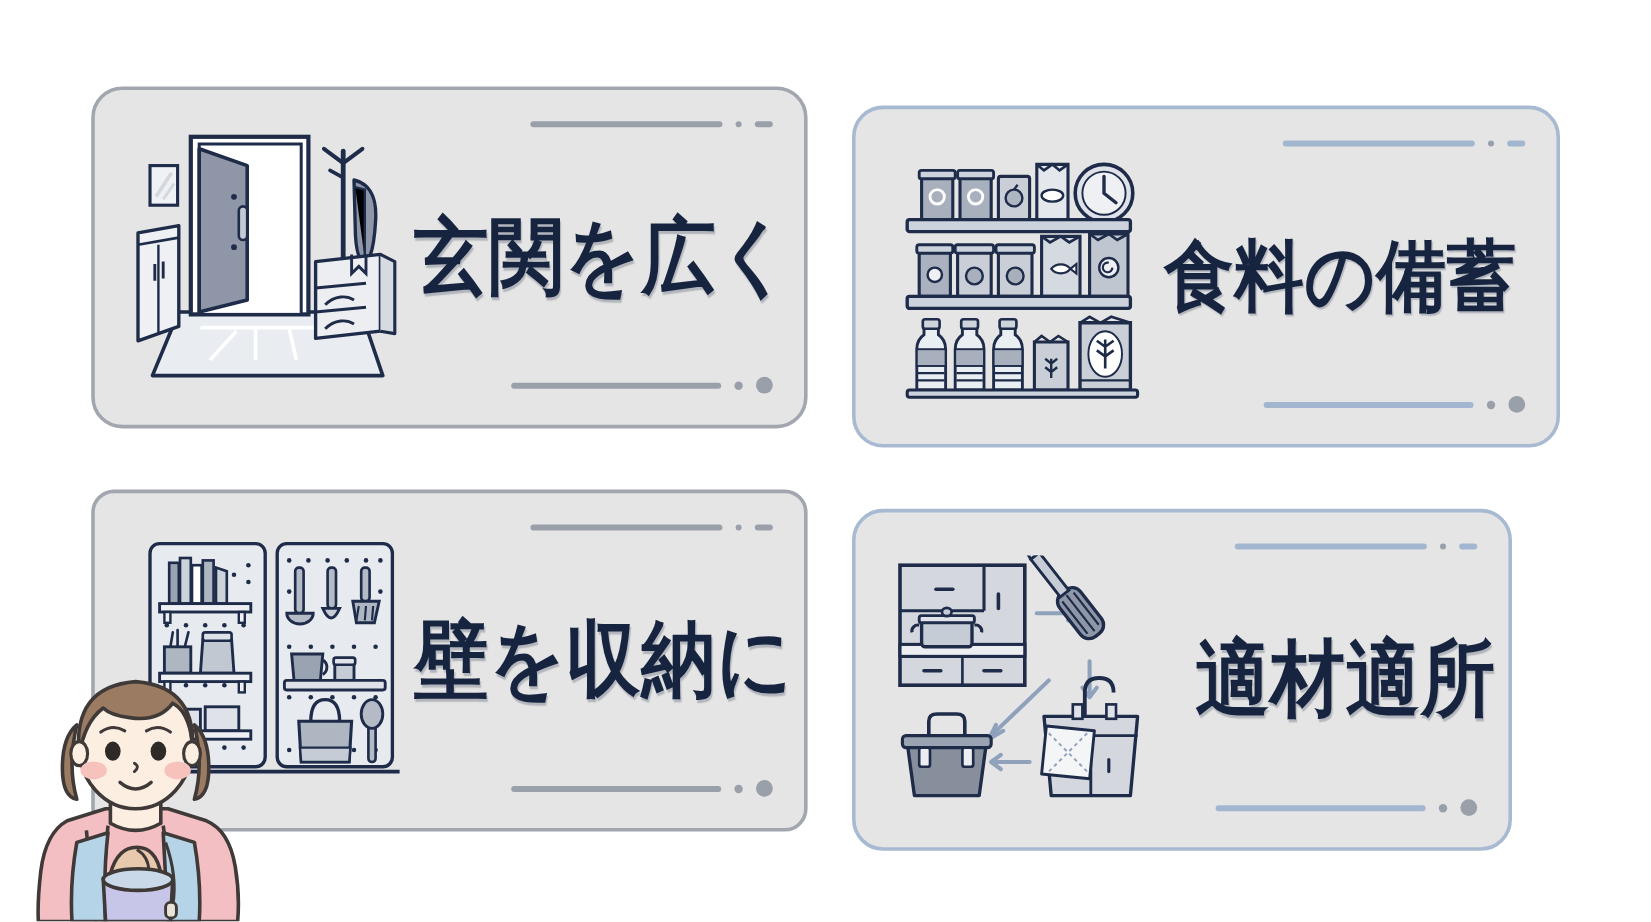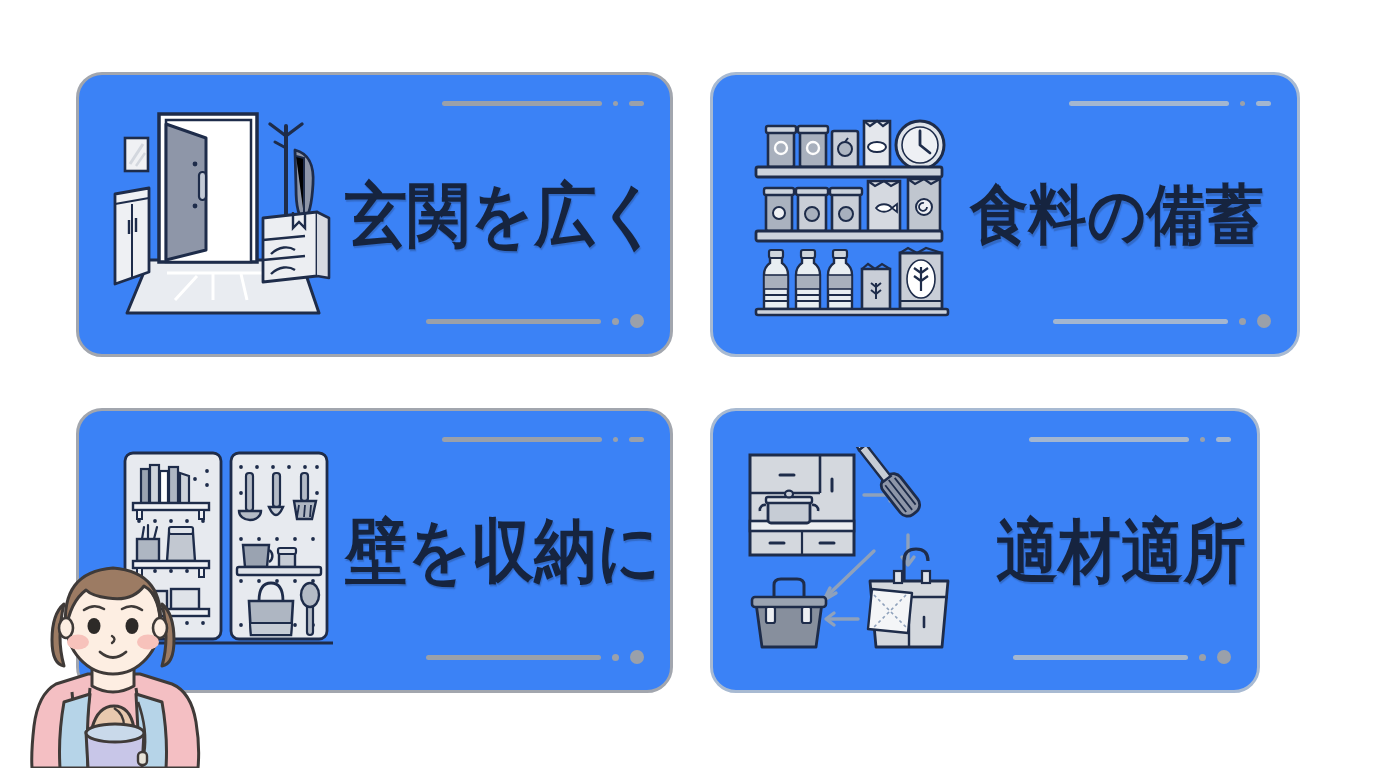--- a/index.html
+++ b/index.html
@@ -19,31 +19,31 @@
     position: absolute;
     inset: 0;
     width: 1376px;
     height: 768px;
   }
 
   
   .card {
     position: absolute;
     box-sizing: border-box;
-    background: #3b82f6;
+    background: #e5e5e5;
     border-radius: 26px;
     border: 3px solid #a2a6ae;
     display: block;
     overflow: hidden;
   }
-  .card.blue { border-color: #a8bad2; }
+  .card.blue { border-color: #a8bad2; margin-top: 16px; }
 
   .card-1 { left: 76px;  top: 72px;  width: 597px; height: 285px; }
   .card-2 { left: 710px; top: 72px;  width: 590px; height: 285px; }
-  .card-3 { left: 76px;  top: 408px; width: 597px; height: 285px; }
+  .card-3 { left: 76px;  top: 408px; width: 597px; height: 285px; border-radius: 19px; }
   .card-4 { left: 710px; top: 408px; width: 550px; height: 285px; }
 
   
   .deco {
     position: absolute;
     display: flex;
     align-items: center;
     gap: 11px;
   }
   .deco-top { right: 26px; top: 26px; }

